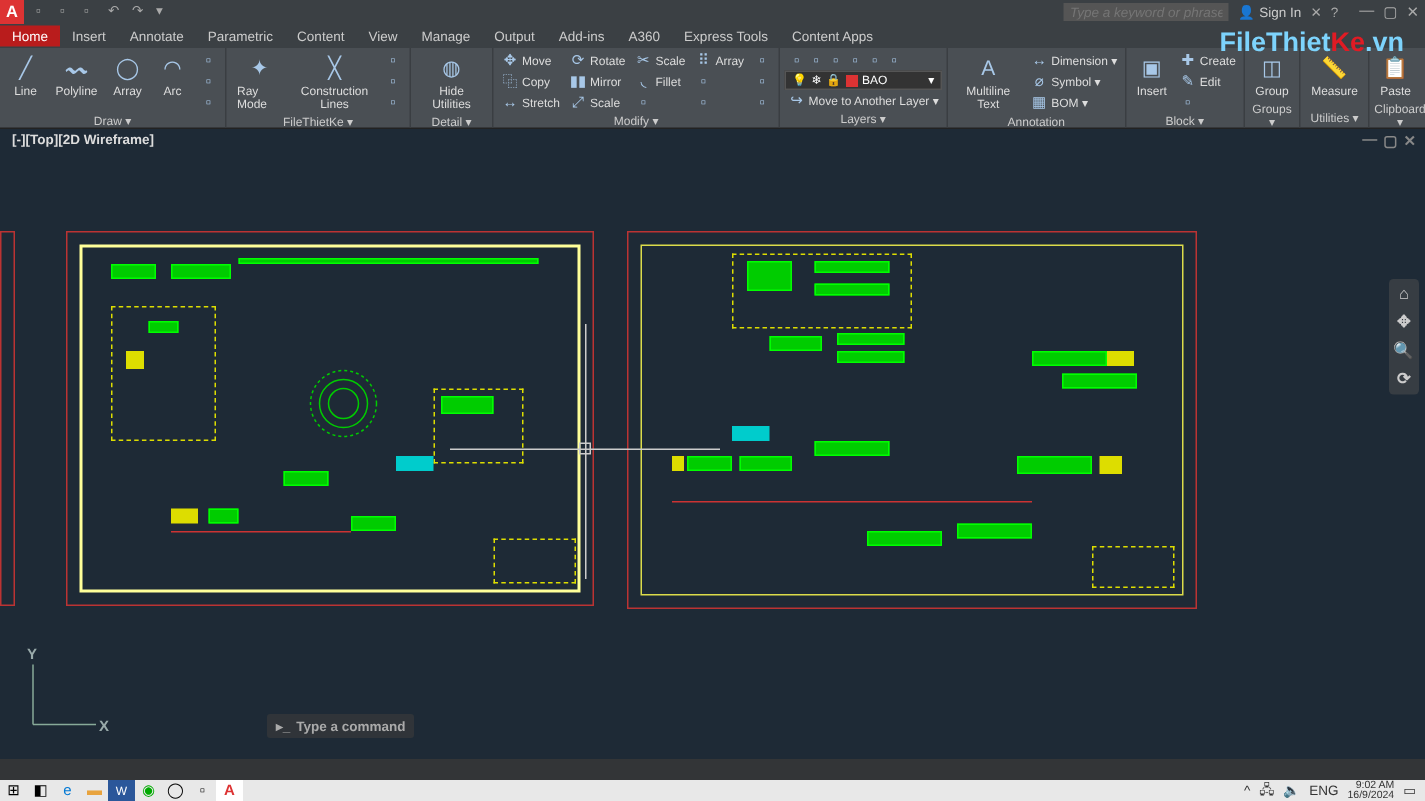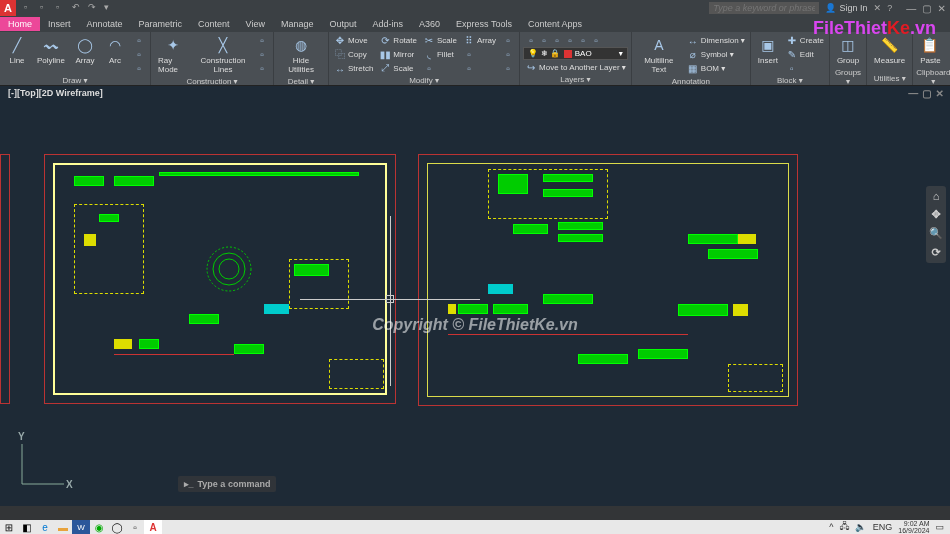--- a/index.html
+++ b/index.html
@@ -13,21 +13,21 @@
 .titlebar .app-title { position: absolute; left: 50%; transform: translateX(-50%); color: #ddd; }
 .titlebar .right { position: absolute; right: 4px; display: flex; align-items: center; gap: 6px; }
 .titlebar .search { background: #555; border: none; color: #ccc; font-size: 9px; padding: 1px 4px; width: 110px; font-style: italic; margin-left: 24px; }
 .titlebar .signin { display: flex; align-items: center; gap: 3px; color: #ccc; }
 .titlebar .win-ctrl { display: flex; gap: 6px; margin-left: 8px; }
 .titlebar .win-ctrl span { font-size: 10px; color: #aaa; }
 
 
 .menubar { height: 16px; background: #3b4044; display: flex; align-items: center; font-size: 9px; }
 .menubar .tab { padding: 2px 8px; color: #ccc; }
-.menubar .tab.active { background: #ec4899; color: #fff; }
+.menubar .tab.active { background: #b91c1c; color: #fff; }
 
 
 .ribbon { height: 54px; background: #4a4f54; display: flex; border-bottom: 1px solid #222; }
 .panel { display: flex; flex-direction: column; border-right: 1px solid #3a3e42; padding: 1px 3px; }
 .panel-body { flex: 1; display: flex; align-items: flex-start; gap: 2px; }
 .panel-title { font-size: 8px; color: #ccc; text-align: center; padding: 1px 0; }
 .bigbtn { display: flex; flex-direction: column; align-items: center; justify-content: flex-end; padding: 2px 4px; color: #ddd; font-size: 8px; gap: 1px; }
 .bigbtn .icon { width: 20px; height: 20px; display: flex; align-items: center; justify-content: center; font-size: 14px; color: #a8c8e8; }
 .smallrow { display: flex; align-items: center; gap: 2px; color: #ddd; font-size: 8px; padding: 1px 2px; white-space: nowrap; }
 .smallrow .ic { width: 12px; height: 12px; display: inline-flex; align-items: center; justify-content: center; color: #a8c8e8; font-size: 10px; }
@@ -70,21 +70,21 @@
 
 .navbar-right { position: absolute; top: 100px; right: 4px; width: 20px; background: rgba(80,80,80,0.5); border-radius: 3px; display: flex; flex-direction: column; gap: 6px; padding: 4px 2px; align-items: center; }
 .navbar-right span { color: #ccc; font-size: 11px; }
 
 
 .cmdline { position: absolute; bottom: 14px; left: 178px; height: 16px; background: rgba(60,60,60,0.6); border-radius: 2px; display: flex; align-items: center; padding: 0 6px; font-size: 9px; color: #aaa; gap: 4px; }
 
 
 .watermark { position: absolute; left: 50%; top: 57%; transform: translate(-50%,-50%); color: rgba(255,255,255,0.55); font-size: 16px; font-style: italic; z-index: 20; pointer-events: none; }
 .brand { position: absolute; top: 18px; right: 14px; font-size: 18px; font-weight: bold; z-index: 30; }
-.brand .b1 { color: #d946ef; }
+.brand .b1 { color: #7dd3fc; }
 .brand .b2 { color: #e01b24; }
 
 
 .taskbar { position: absolute; bottom: 0; left: 0; right: 0; height: 14px; background: #e8e8e8; display: flex; align-items: center; font-size: 9px; }
 .taskbar .tbtn { width: 18px; height: 14px; display: flex; align-items: center; justify-content: center; font-size: 10px; }
 .taskbar .tray { margin-left: auto; display: flex; align-items: center; gap: 6px; padding-right: 6px; color: #333; }
 .taskbar .clock { text-align: right; line-height: 1; font-size: 7px; }
 </style>
 </head>
 <body>
@@ -180,21 +180,21 @@
             <span class="ic">▫</span>
           </div>
         <div class="smallrow">
             <span class="ic">▫</span>
           </div>
         <div class="smallrow">
             <span class="ic">▫</span>
           </div>
       </div>
     </div>
-    <div class="panel-title">Construction ▾</div>
+    <div class="panel-title">FileThietKe ▾</div>
   </div>
 
   <div class="panel">
     <div class="panel-body">
       <div class="bigbtn">
           <div class="icon">◍</div>
           <span style="width:40px;text-align:center">Hide Utilities</span>
         </div>
     </div>
     <div class="panel-title">Detail ▾</div>
@@ -461,21 +461,20 @@
     <span>✥</span>
     <span>🔍</span>
     <span>⟳</span>
   </div>
 
   <div class="cmdline">
     <span>▸_</span>
     <span>Type a command</span>
   </div>
 
-  <div class="watermark">Copyright © FileThietKe.vn</div>
 </div>
 
 <div class="taskbar">
   <div class="tbtn">⊞</div>
   <div class="tbtn">◧</div>
   <div class="tbtn" style="color:#0078d4">e</div>
   <div class="tbtn" style="color:#e8a33d">▬</div>
   <div class="tbtn" style="background:#2b579a;color:#fff;font-size:8px">W</div>
   <div class="tbtn" style="color:#0a0">◉</div>
   <div class="tbtn">◯</div>

